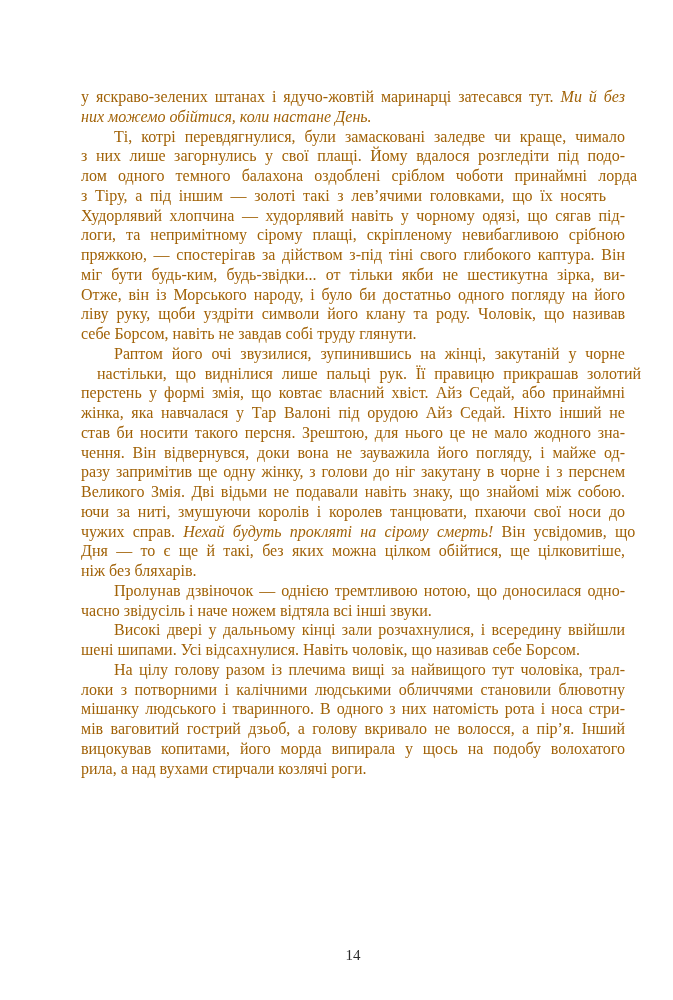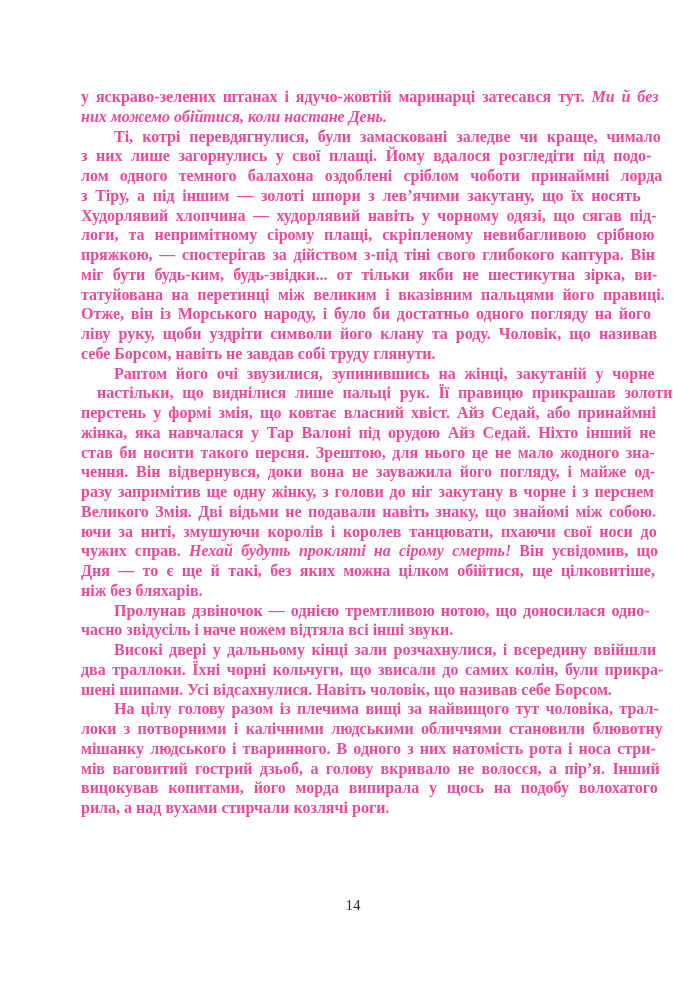--- a/index.html
+++ b/index.html
@@ -20,23 +20,22 @@
     background: #ffffff;
     color: #1d1d1d;
   }
   .text-block {
     position: absolute;
     left: 81px;
     top: 87px;
     width: 544px;
     font-size: 16px;
     line-height: 19.75px;
-    color: #ec4899;
+    color: #a16207;
     text-rendering: optimizeLegibility;
-    font-weight: bold;
   }
   .para {
     margin: 0;
     padding: 0;
   }
   .line {
     white-space: nowrap;
     height: 19.75px;
     overflow: visible;
   }
@@ -48,45 +47,44 @@
     width: 33px;
     height: 1px;
   }
   .run.italic {
     font-style: italic;
   }
   .page-number {
     position: absolute;
     left: 81px;
     width: 544px;
-    top: 897px;
+    top: 947px;
     text-align: center;
     font-size: 15px;
     color: #2b2b2b;
   }
 </style>
 </head>
 <body>
 
 <main class="page">
   <section class="text-block">
       <div class="para">
         <div class="line"><span class="runs" style="word-spacing: 2.96px;"><span class="run">у яскраво-зелених штанах і ядучо-жовтій маринарці затесався тут. </span><span class="run italic">Ми й без</span></span></div>
         <div class="line"><span class="runs"><span class="run italic">них можемо обійтися, коли настане День.</span></span></div>
       </div>
       <div class="para">
         <div class="line"><span class="runs" style="word-spacing: 5.03px;"><span class="indent"></span><span class="run">Ті, котрі перевдягнулися, були замасковані заледве чи краще, чимало</span></span></div>
         <div class="line"><span class="runs" style="word-spacing: 4.57px; text-align: center;"><span class="run">з них лише загорнулись у свої плащі. Йому вдалося розгледіти під подо-</span></span></div>
         <div class="line"><span class="runs" style="word-spacing: 7.17px;"><span class="run">лом одного темного балахона оздоблені сріблом чоботи принаймні лорда</span></span></div>
-        <div class="line"><span class="runs" style="word-spacing: 3.7px;"><span class="run">з Тіру, а під іншим — золоті шпори з лев’ячими закутану, що їх носять</span></span></div>
+        <div class="line"><span class="runs" style="word-spacing: 3.7px;"><span class="run">з Тіру, а під іншим — золоті такі з лев’ячими головками, що їх носять</span></span></div>
         <div class="line"><span class="runs" style="word-spacing: 3.51px;"><span class="run">Худорлявий хлопчина — худорлявий навіть у чорному одязі, що сягав під-</span></span></div>
         <div class="line"><span class="runs" style="word-spacing: 5.97px;"><span class="run">логи, та непримітному сірому плащі, скріпленому невибагливою срібною</span></span></div>
         <div class="line"><span class="runs" style="word-spacing: 2.72px;"><span class="run">пряжкою, — спостерігав за дійством з-під тіні свого глибокого каптура. Він</span></span></div>
         <div class="line"><span class="runs" style="word-spacing: 5.15px;"><span class="run">міг бути будь-ким, будь-звідки... от тільки якби не шестикутна зірка, ви-</span></span></div>
-        <div class="line"><span class="runs" style="word-spacing: 4.5px;"><span class="run">татуйована на перетинці між великим і вказівним пальцями його правиці.</span></span></div>
         <div class="line"><span class="runs" style="word-spacing: 2.83px;"><span class="run">Отже, він із Морського народу, і було би достатньо одного погляду на його</span></span></div>
         <div class="line"><span class="runs" style="word-spacing: 4.07px;"><span class="run">ліву руку, щоби уздріти символи його клану та роду. Чоловік, що називав</span></span></div>
         <div class="line"><span class="runs"><span class="run">себе Борсом, навіть не завдав собі труду глянути.</span></span></div>
       </div>
       <div class="para">
         <div class="line"><span class="runs" style="word-spacing: 4.85px;"><span class="indent"></span><span class="run">Раптом його очі звузилися, зупинившись на жінці, закутаній у чорне</span></span></div>
         <div class="line"><span class="runs" style="word-spacing: 4.78px; margin-left: 16px;"><span class="run">настільки, що виднілися лише пальці рук. Її правицю прикрашав золотий</span></span></div>
         <div class="line"><span class="runs" style="word-spacing: 3.19px;"><span class="run">перстень у формі змія, що ковтає власний хвіст. Айз Седай, або принаймні</span></span></div>
         <div class="line"><span class="runs" style="word-spacing: 3.66px;"><span class="run">жінка, яка навчалася у Тар Валоні під орудою Айз Седай. Ніхто інший не</span></span></div>
         <div class="line"><span class="runs" style="word-spacing: 2.62px;"><span class="run">став би носити такого персня. Зрештою, для нього це не мало жодного зна-</span></span></div>
@@ -97,21 +95,20 @@
         <div class="line"><span class="runs" style="word-spacing: 4.24px;"><span class="run">чужих справ. </span><span class="run italic">Нехай будуть прокляті на сірому смерть!</span><span class="run"> Він усвідомив, що</span></span></div>
         <div class="line"><span class="runs" style="word-spacing: 4.31px;"><span class="run">Дня — то є ще й такі, без яких можна цілком обійтися, ще цілковитіше,</span></span></div>
         <div class="line"><span class="runs"><span class="run">ніж без бляхарів.</span></span></div>
       </div>
       <div class="para">
         <div class="line"><span class="runs" style="word-spacing: 2.01px;"><span class="indent"></span><span class="run">Пролунав дзвіночок — однією тремтливою нотою, що доносилася одно-</span></span></div>
         <div class="line"><span class="runs"><span class="run">часно звідусіль і наче ножем відтяла всі інші звуки.</span></span></div>
       </div>
       <div class="para">
         <div class="line"><span class="runs" style="word-spacing: 2.4px;"><span class="indent"></span><span class="run">Високі двері у дальньому кінці зали розчахнулися, і всередину ввійшли</span></span></div>
-        <div class="line"><span class="runs" style="word-spacing: 2.53px;"><span class="run">два траллоки. Їхні чорні кольчуги, що звисали до самих колін, були прикра-</span></span></div>
         <div class="line"><span class="runs"><span class="run">шені шипами. Усі відсахнулися. Навіть чоловік, що називав себе Борсом.</span></span></div>
       </div>
       <div class="para">
         <div class="line"><span class="runs" style="word-spacing: 2.4px;"><span class="indent"></span><span class="run">На цілу голову разом із плечима вищі за найвищого тут чоловіка, трал-</span></span></div>
         <div class="line"><span class="runs" style="word-spacing: 3.38px;"><span class="run">локи з потворними і калічними людськими обличчями становили блювотну</span></span></div>
         <div class="line"><span class="runs" style="word-spacing: 2.09px; text-align: right;"><span class="run">мішанку людського і тваринного. В одного з них натомість рота і носа стри-</span></span></div>
         <div class="line"><span class="runs" style="word-spacing: 3.41px;"><span class="run">мів ваговитий гострий дзьоб, а голову вкривало не волосся, а пір’я. Інший</span></span></div>
         <div class="line"><span class="runs" style="word-spacing: 5.83px;"><span class="run">вицокував копитами, його морда випирала у щось на подобу волохатого</span></span></div>
         <div class="line"><span class="runs"><span class="run">рила, а над вухами стирчали козлячі роги.</span></span></div>
       </div>

